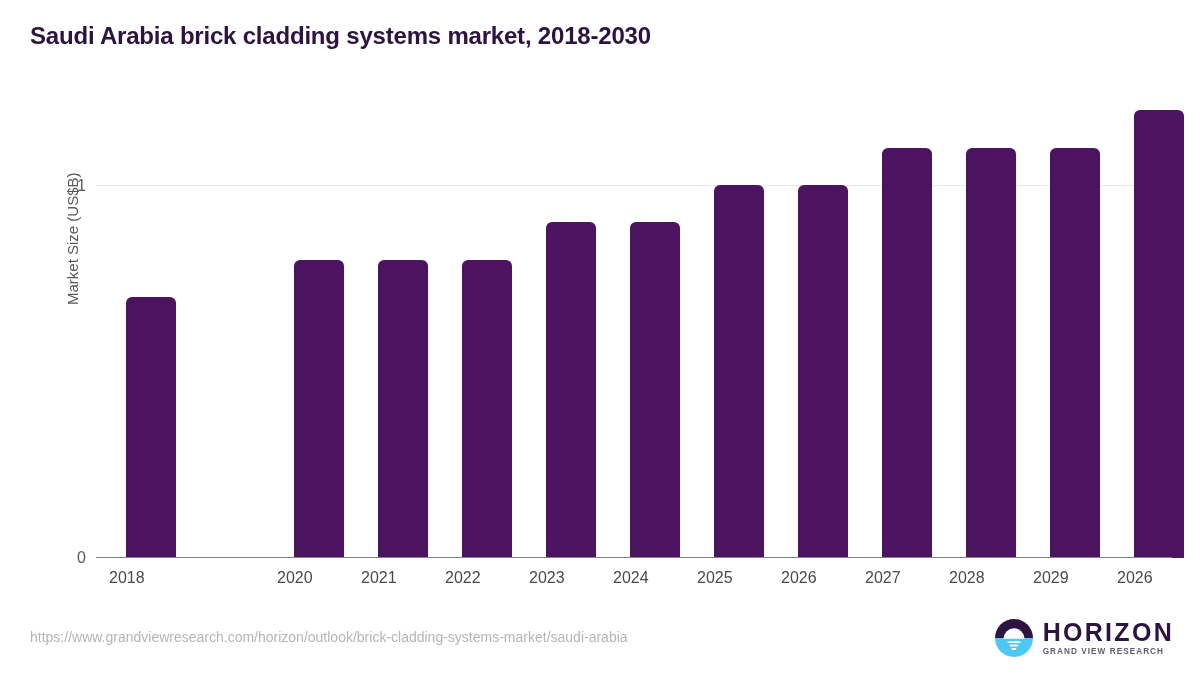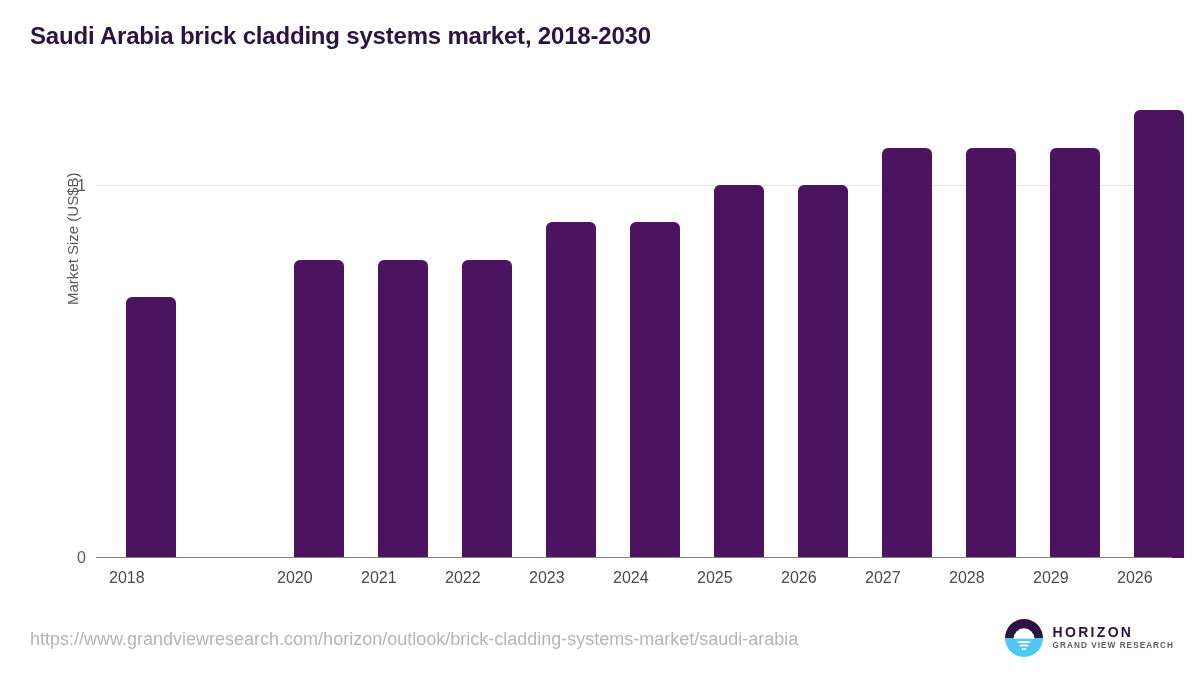--- a/index.html
+++ b/index.html
@@ -118,21 +118,21 @@
     text-align: left;
     font-size: 16px;
     color: #4a4a4a;
   }
 
   
   #source-url {
     position: absolute;
     left: 30px;
     top: 629px;
-    font-size: 18px;
+    font-size: 14px;
     color: #b5b5b5;
     white-space: nowrap;
   }
 
   #logo {
     position: absolute;
     right: 26px;
     top: 618px;
     display: flex;
     align-items: center;
@@ -143,21 +143,21 @@
     height: 40px;
     flex: 0 0 40px;
   }
   #logo-text-block {
     display: flex;
     flex-direction: column;
     justify-content: center;
     line-height: 1;
   }
   #logo-wordmark {
-    font-size: 14px;
+    font-size: 25px;
     font-weight: bold;
     color: #2c1340;
     letter-spacing: 2.3px;
   }
   #logo-tagline {
     font-size: 8.2px;
     font-weight: bold;
     color: #5b5b6e;
     letter-spacing: 1.05px;
     margin-top: 3px;

